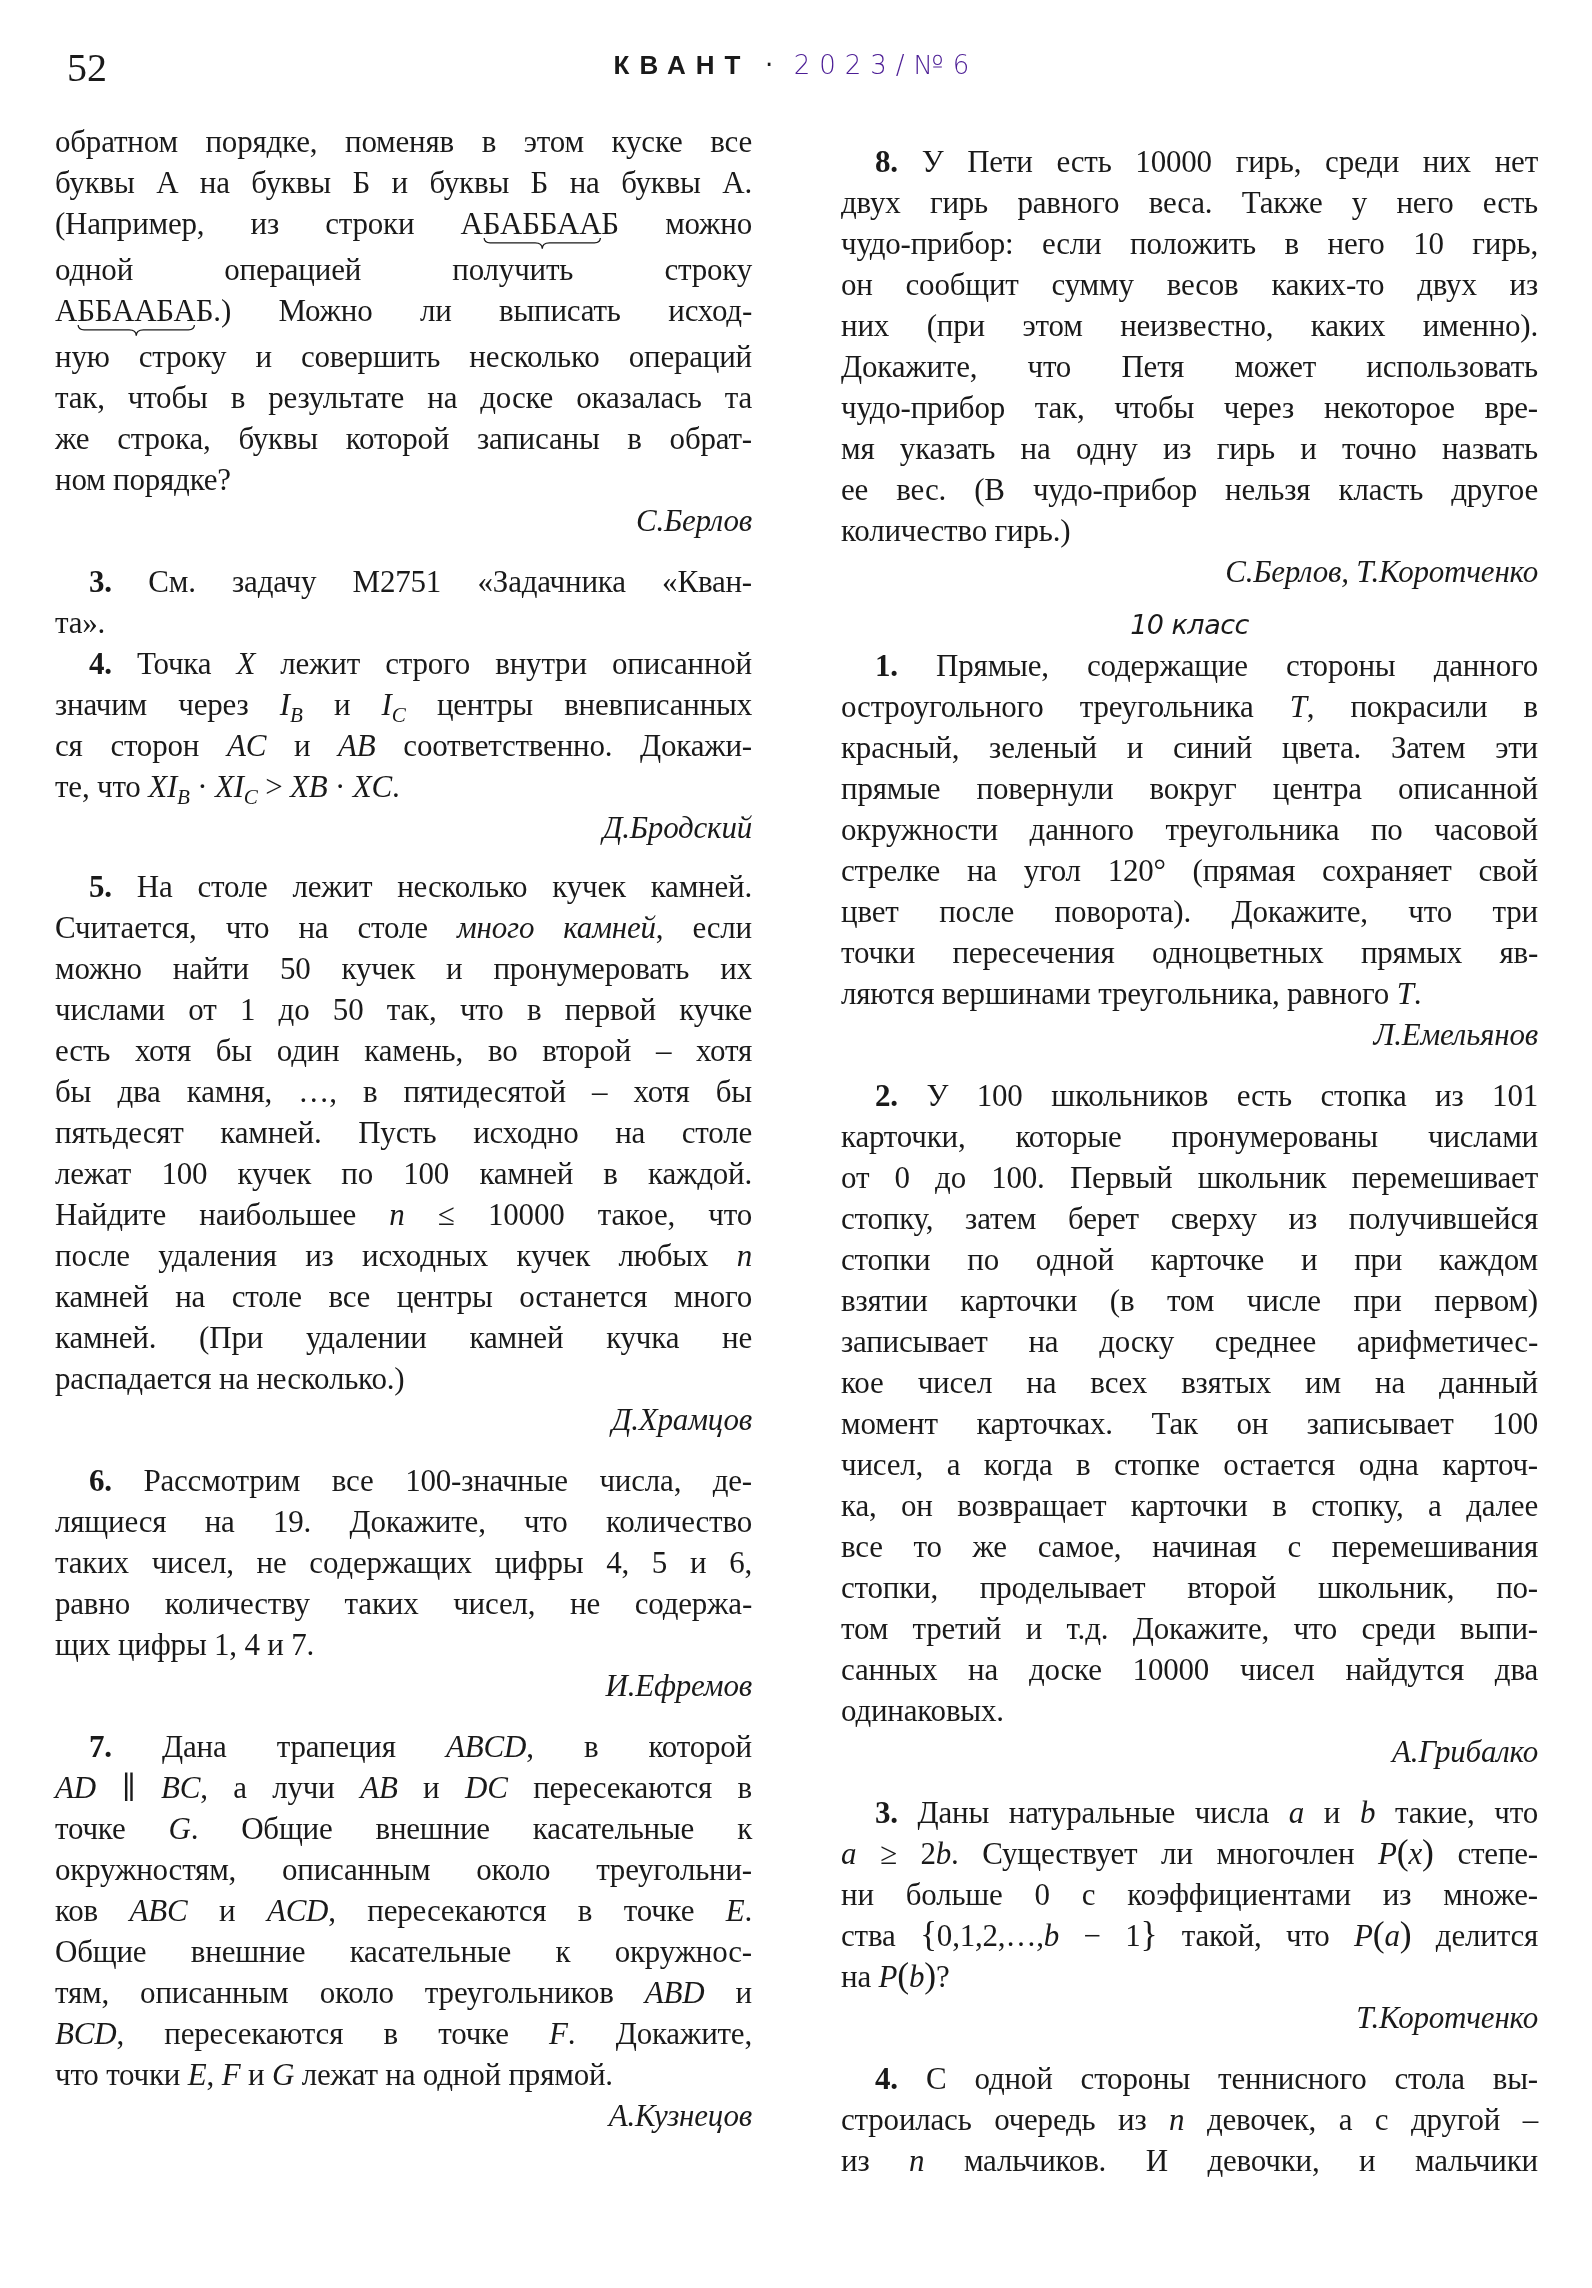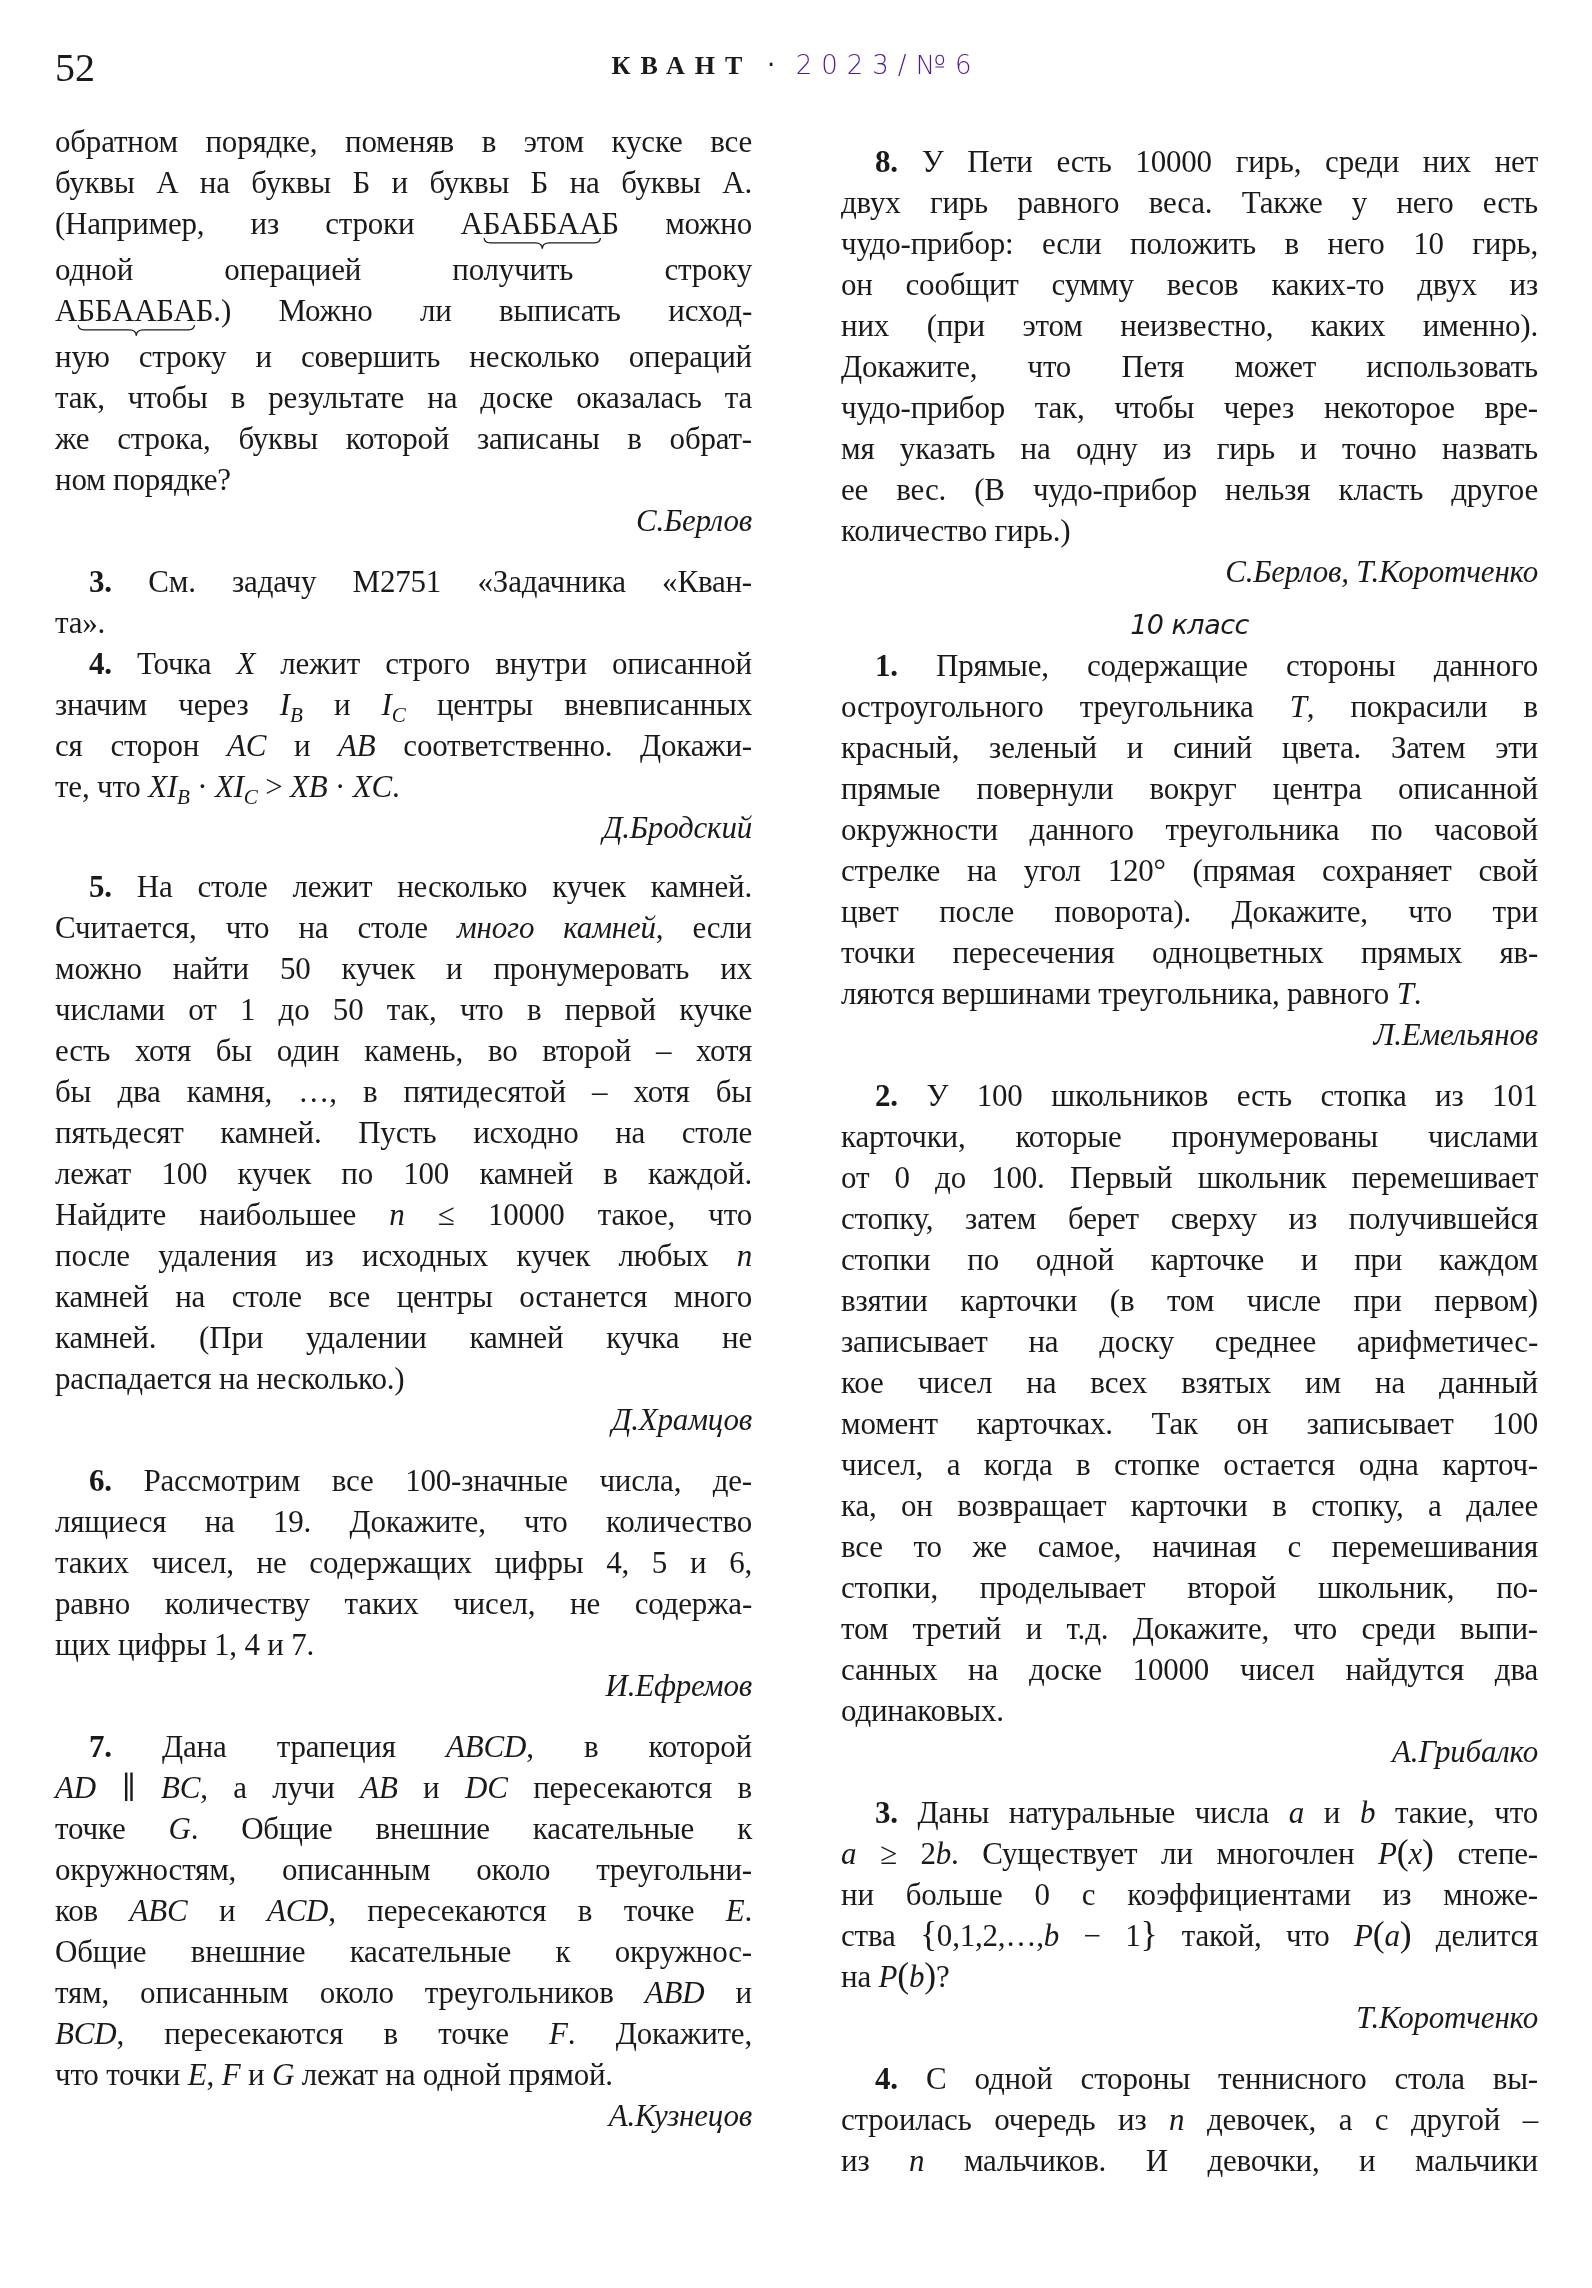--- a/index.html
+++ b/index.html
@@ -1,21 +1,21 @@
 <!DOCTYPE html>
 <html><head>
 <meta charset="utf-8">
 <style>
   html, body { margin: 0; padding: 0; background: #ffffff; }
   body { width: 1592px; height: 2289px; position: relative; overflow: hidden;
          font-family: "Liberation Serif", "DejaVu Serif", serif; color: #1a1a1a; }
-  .page-number { position: absolute; left: 55px; top: 44px; font-size: 40px; line-height: 48px; }
+  .page-number { position: absolute; left: 67px; top: 44px; font-size: 40px; line-height: 48px; }
   .running-head { position: absolute; left: 0; width: 1592px; top: 48px; text-align: center;
                   font-size: 26px; line-height: 34px; white-space: nowrap; }
-  .rh-journal { font-family: Liberation Serif, serif; font-weight: bold; letter-spacing: 10px; }
+  .rh-journal { font-family: Liberation Sans, sans-serif; font-weight: bold; letter-spacing: 10px; }
   .rh-dot { font-family: "DejaVu Sans", sans-serif; margin: 0 14px 0 8px; }
   .rh-issue { font-family: "DejaVu Sans", sans-serif; font-weight: 300; letter-spacing: 9px; color: #4c1d95; }
 
   .column { position: absolute; top: 121px; width: 697px; }
   .col-left { left: 55px; }
   .col-right { left: 841px; margin-top: 20px; }
 
   .line { display: block; height: 41px; line-height: 41px; font-size: 31px;
           white-space: nowrap; text-align: justify; text-align-last: justify;
           letter-spacing: -0.2px; overflow: visible; }

